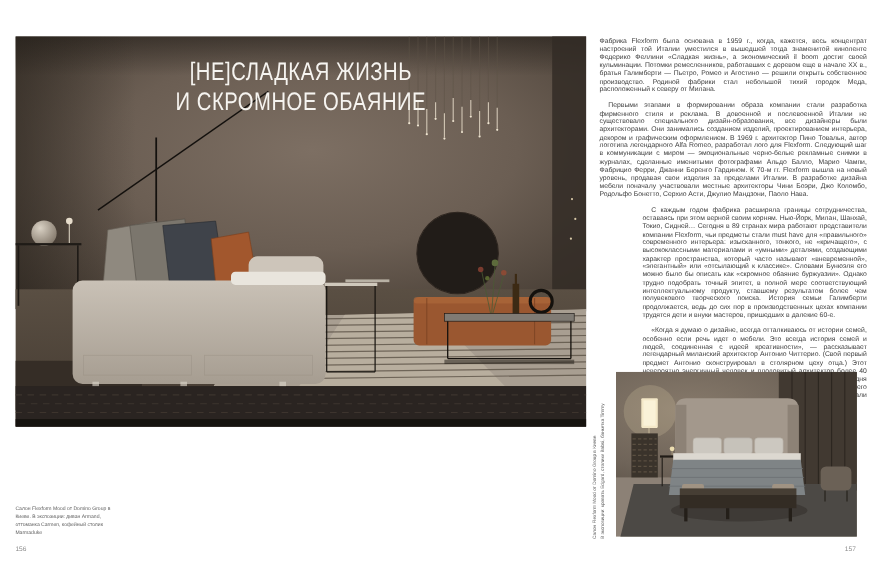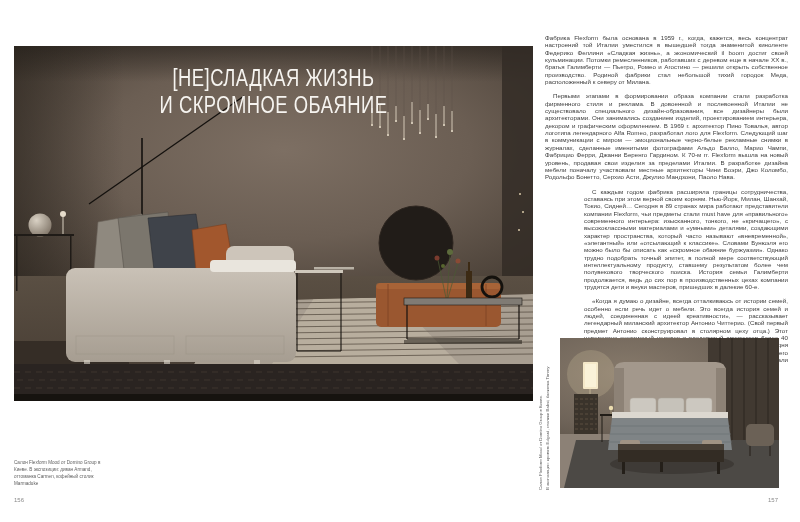--- a/index.html
+++ b/index.html
@@ -1,21 +1,21 @@
 <!DOCTYPE html>
 <html><head>
 <meta charset="utf-8">
 <style>
   html,body{margin:0;padding:0;background:#ffffff;}
   .spread{
     position:relative;width:800px;height:522px;background:#ffffff;overflow:hidden;
     font-family:"Liberation Sans", sans-serif;
   }
   
-  .photo-left{position:absolute;left:14px;top:46px;width:519px;height:416px;}
+  .photo-left{position:absolute;left:14px;top:33px;width:519px;height:416px;}
   .photo-left svg{display:block;}
   .article-title{
     position:absolute;top:19px;left:0;width:100%;text-align:center;
     color:#f6f4f0;font-size:23px;line-height:26.5px;font-weight:400;
     letter-spacing:.6px;transform:scaleX(.8);transform-origin:50% 0;
     text-transform:uppercase;white-space:nowrap;
   }
   .caption-left{
     position:absolute;left:14px;top:460px;width:96px;
     font-size:4.6px;line-height:1.5;color:#5f5f5f;

